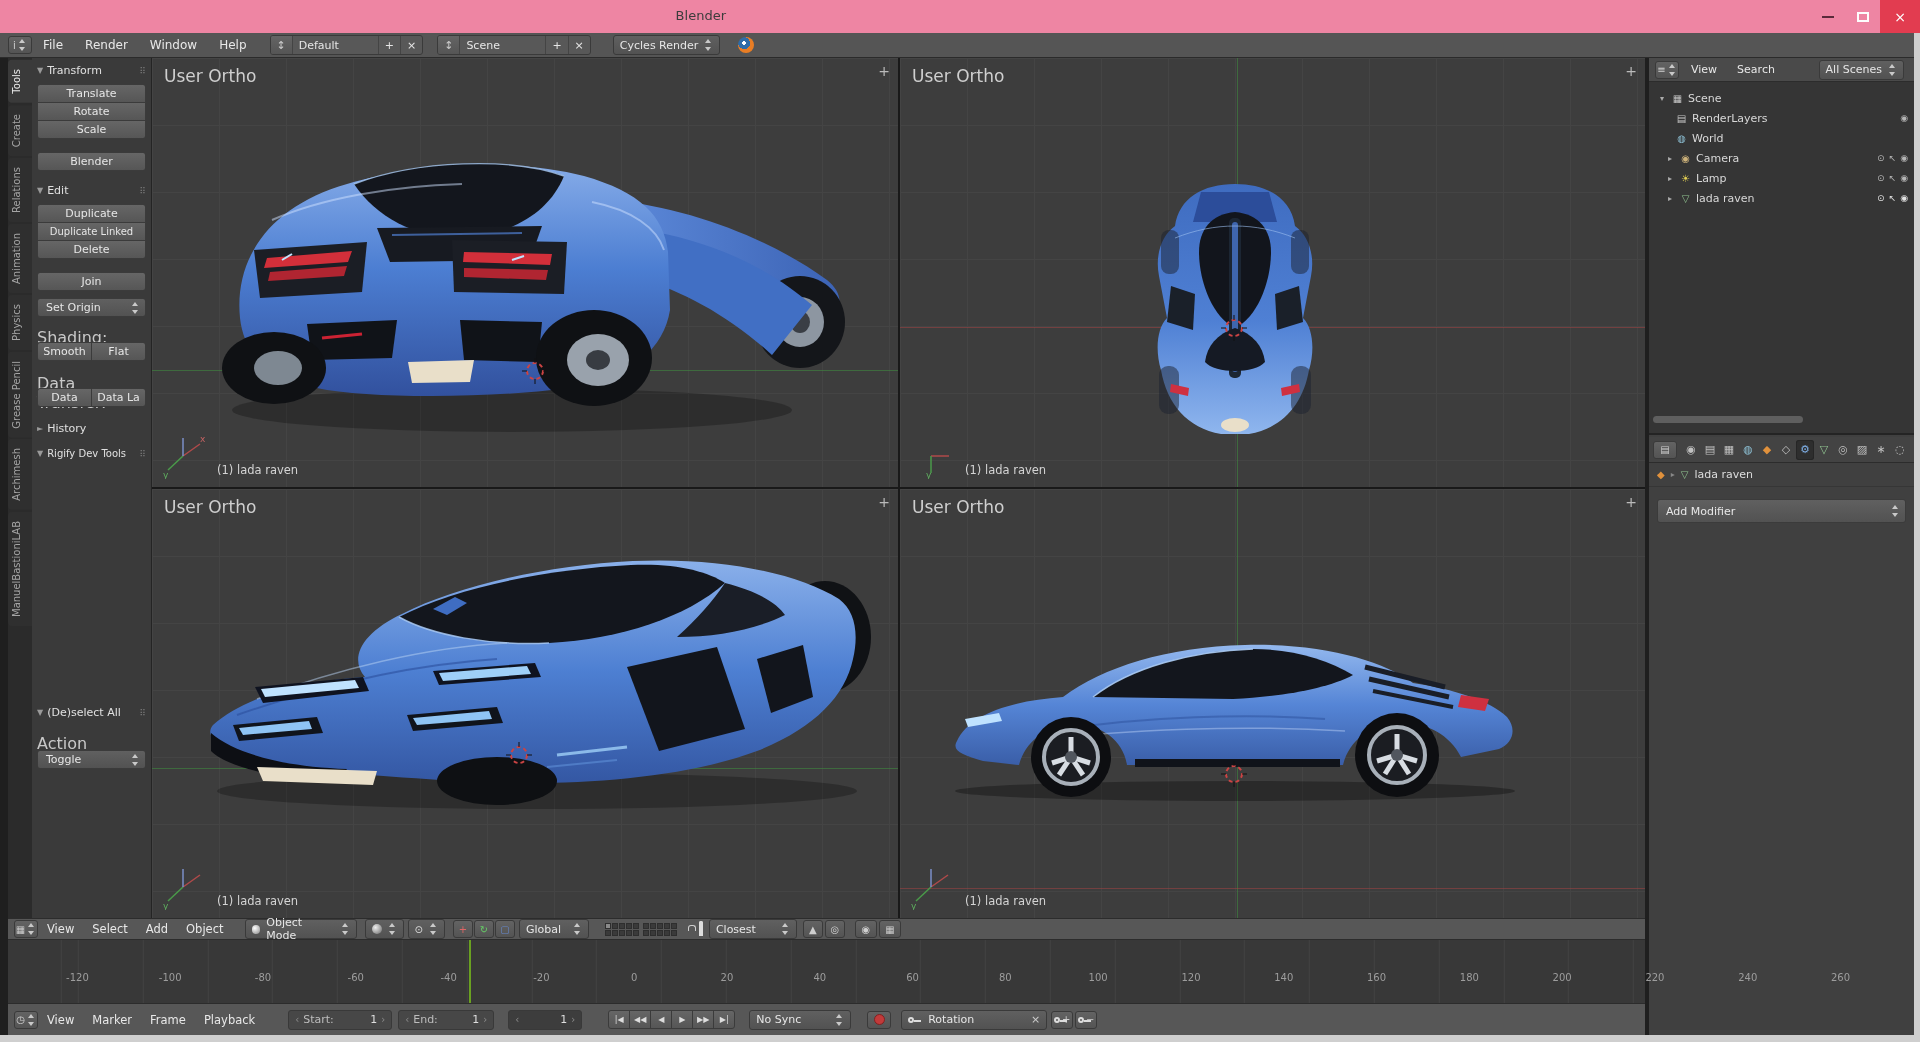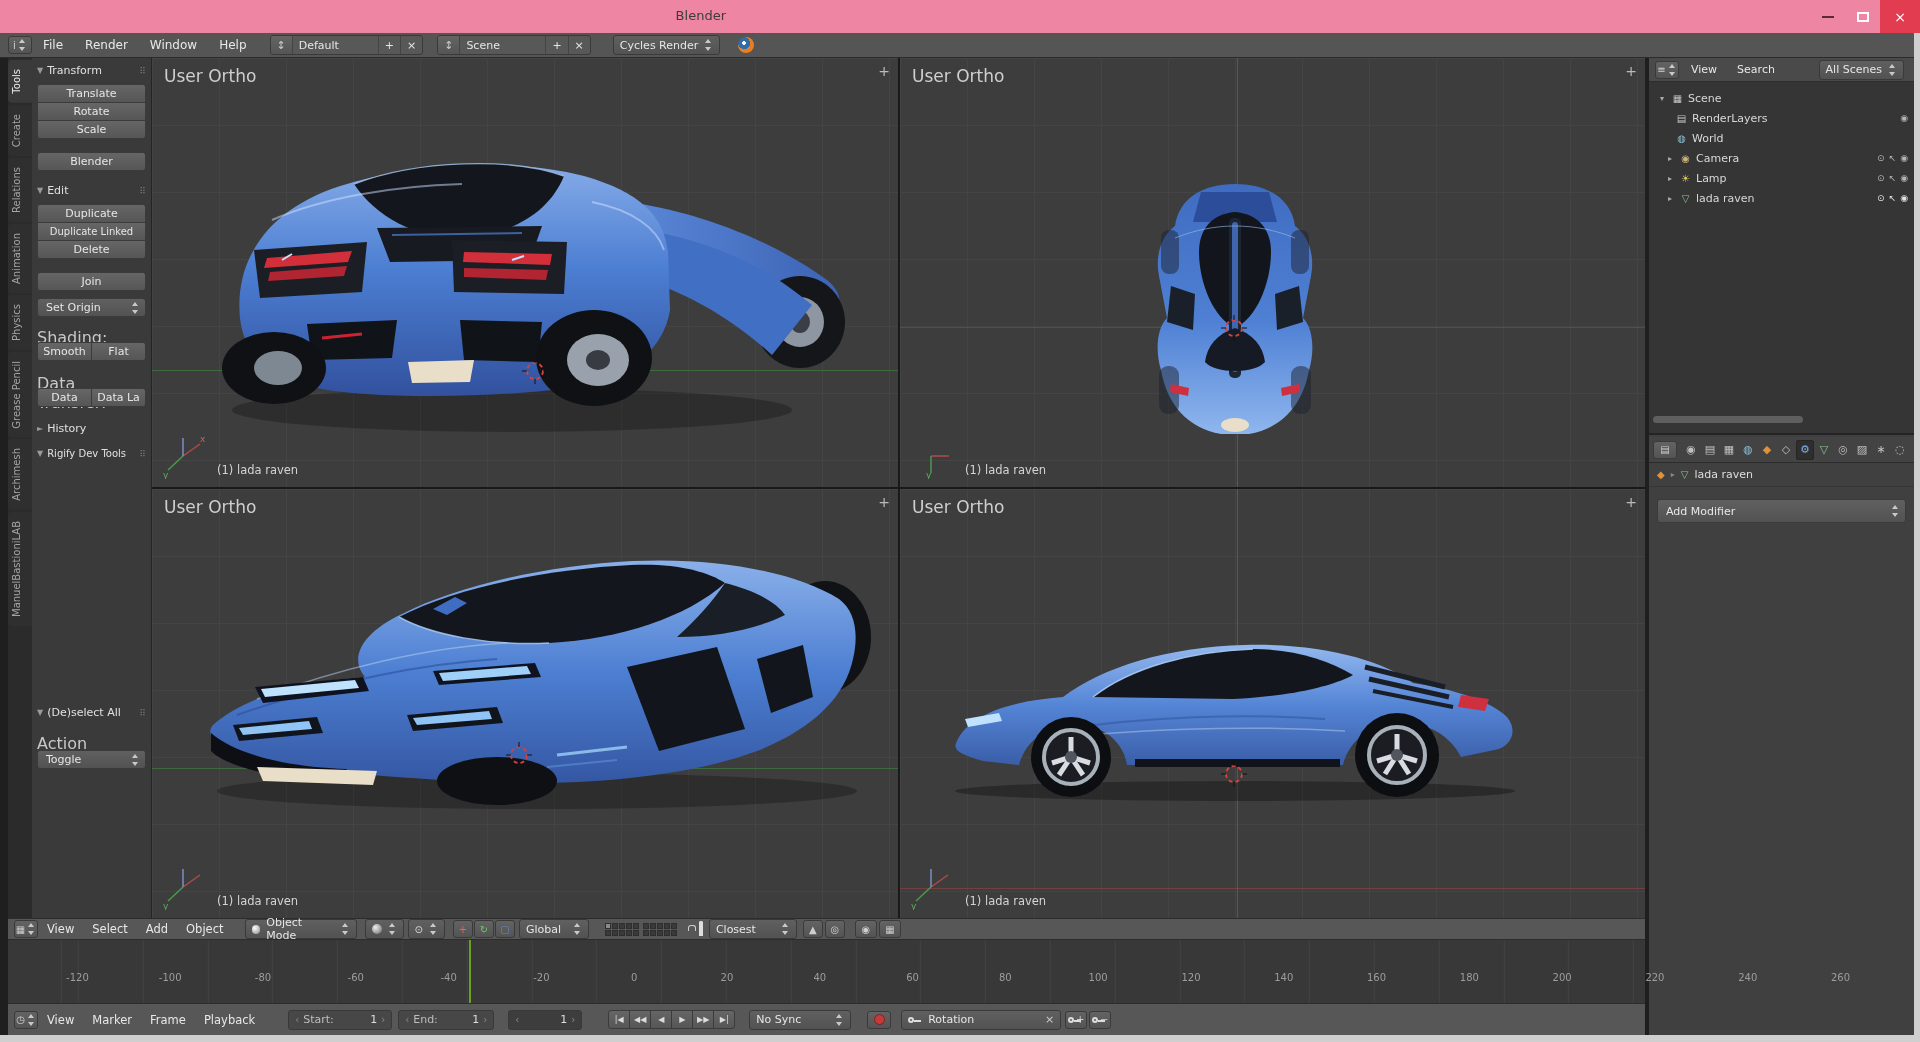--- a/index.html
+++ b/index.html
@@ -692,21 +692,21 @@
     <span class="tbtn">▶▶</span>
     <span class="tbtn">▶|</span>
   </div>
   <div class="dropdown" style="margin-left:14px;width:102px">
     <span>No Sync</span>
       <span class="arrows" style="margin-left:auto"></span>
   </div>
   <span class="icon-box" style="margin-left:16px;min-width:24px">
       <span class="rec"></span>
     </span>
-  <div class="dropdown" style="margin-left:10px;width:160px">
+  <div class="dropdown" style="margin-left:10px;width:146px">
     <span class="mini-key"></span>
     <span style="margin-left:8px">Rotation</span>
     <span style="margin-left:auto;color:#ccc">×</span>
   </div>
   <span class="icon-box" style="margin-left:4px;min-width:22px"><span class="mini-key"></span>+</span>
   <span class="icon-box" style="margin-left:2px;min-width:22px"><span class="mini-key"></span>−</span>
 </div>
 
 <div class="abs edge-bottom"></div>
 <div class="abs edge-right"></div>

